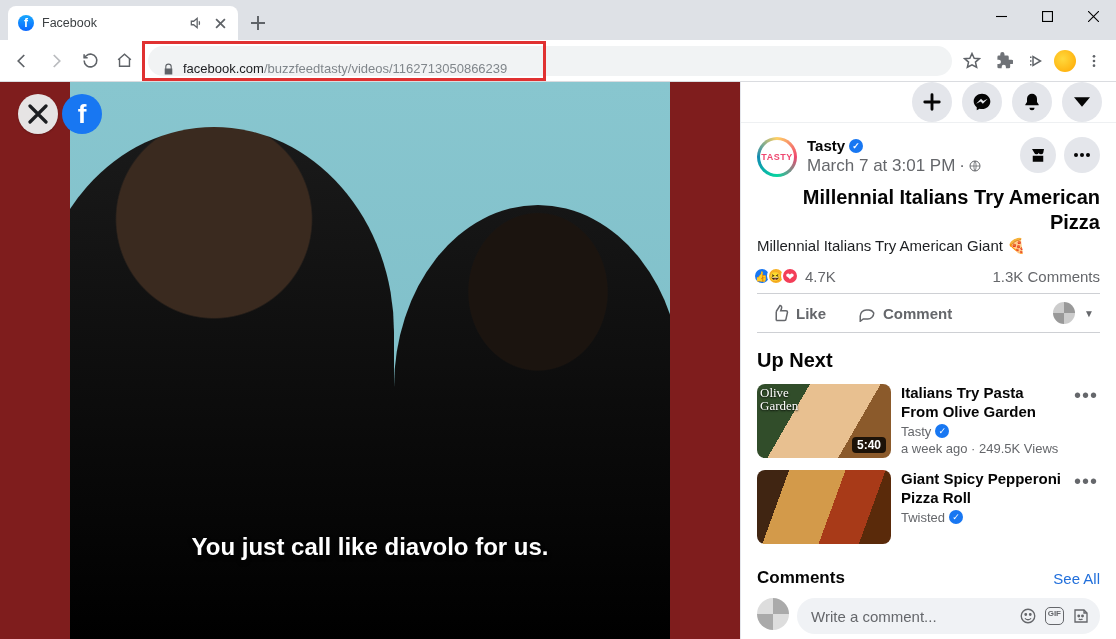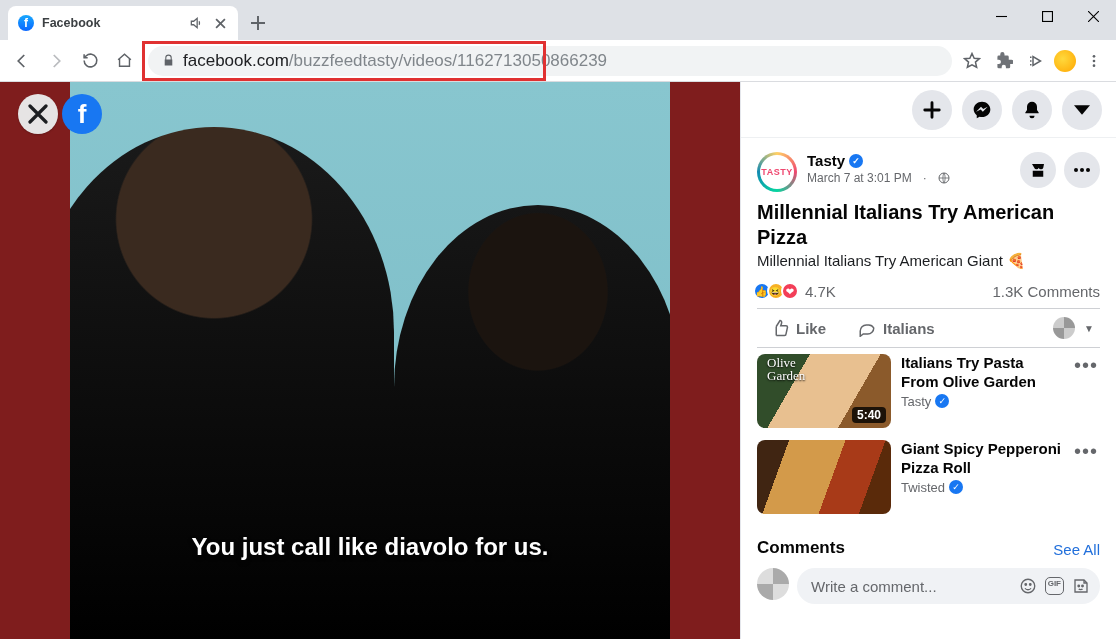--- a/index.html
+++ b/index.html
@@ -2,31 +2,31 @@
 <html><head>
 <meta charset="utf-8">
 <style>
 * { margin: 0; padding: 0; box-sizing: border-box; font-family: -apple-system, BlinkMacSystemFont, "Segoe UI", Helvetica, Arial, sans-serif; }
 html, body { width: 1116px; height: 639px; overflow: hidden; background: #fff; }
 
 
 .titlebar { height: 40px; background: #dee1e6; display: flex; align-items: flex-end; position: relative; }
 .tab { height: 34px; background: #fff; border-radius: 8px 8px 0 0; margin-left: 8px; display: flex; align-items: center; padding: 0 10px; gap: 8px; min-width: 230px; position: relative; }
 .tab .favicon { width: 16px; height: 16px; border-radius: 50%; background: linear-gradient(#19a8fe,#0866ff); display:flex;align-items:center;justify-content:center;color:#fff;font-weight:800;font-size:12px;}
-.tab .title { font-size: 12.5px; color: #3c4043; flex: 1; font-weight: bold; }
+.tab .title { font-size: 12.5px; color: #3c4043; flex: 1; }
 .tab .mute, .tab .close { width: 16px; height: 16px; display:flex;align-items:center;justify-content:center; color:#5f6368; }
 .newtab { width: 28px; height: 28px; display:flex;align-items:center;justify-content:center; margin-left:6px; margin-bottom:3px; color:#5f6368; border-radius:50%; }
 .win-controls { position:absolute; right:0; top:0; height:32px; display:flex; }
 .win-btn { width:46px; height:32px; display:flex; align-items:center; justify-content:center; color:#000; }
 
 .toolbar { height: 42px; background:#fff; border-bottom:1px solid #dadce0; display:flex; align-items:center; padding: 0 8px; gap:6px; }
 .nav-btn { width:28px; height:28px; display:flex; align-items:center; justify-content:center; border-radius:50%; color:#5f6368; }
 .nav-btn.disabled { color:#b0b3b8; }
 .omnibox-wrap { flex:1; position:relative; height:30px; display:flex; align-items:center; }
-.omnibox { height:30px; background:#f1f3f4; border-radius:15px; display:flex; align-items:center; padding:0 14px; gap:8px; font-size:17px; flex:1; margin-left:4px; }
+.omnibox { height:30px; background:#f1f3f4; border-radius:15px; display:flex; align-items:flex-end; padding:0 14px; gap:8px; font-size:13px; flex:1; margin-left:4px; }
 .omnibox .lock { color:#5f6368; }
 .url-host { color:#202124; }
 .url-path { color:#80868b; }
 .highlight-box { position:absolute; border:3px solid #e03131; pointer-events:none; left:-2px; top:-5px; height:40px; width:404px; }
 .ext-icons { display:flex; align-items:center; gap:4px; }
 .ext-icons .ext { width:28px; height:28px; display:flex; align-items:center; justify-content:center; color:#5f6368; border-radius:4px; }
 .ext.yellow { background: radial-gradient(circle at 40% 40%, #ffd93d, #ffa600); border-radius:50%; width:22px; height:22px; }
 
 
 .page { display:flex; height: calc(639px - 82px); }
@@ -44,24 +44,24 @@
 
 .side { flex:1; background:#fff; display:flex; flex-direction:column; border-left:1px solid #e4e6eb; }
 .side-top { height:56px; display:flex; align-items:center; justify-content:flex-end; padding:0 14px; gap:10px; border-bottom:1px solid #eef0f2; }
 .circ { width:40px; height:40px; border-radius:50%; background:#e4e6eb; display:flex; align-items:center; justify-content:center; color:#050505; }
 
 .post-head { display:flex; padding:14px 16px 6px; gap:10px; align-items:flex-start; }
 .avatar { width:40px; height:40px; border-radius:50%; background: conic-gradient(#ffd166,#ef476f,#06d6a0,#118ab2,#ffd166); display:flex; align-items:center; justify-content:center; }
 .avatar-inner { width:34px; height:34px; border-radius:50%; background:#fff; display:flex; align-items:center;justify-content:center; font-size:9px; font-weight:800; color:#ef476f; letter-spacing:0.5px;}
 .actor { display:flex; align-items:center; gap:4px; font-weight:600; font-size:15px; color:#050505; }
 .verified-badge { width:14px; height:14px; border-radius:50%; background:#1877f2; color:#fff; display:flex; align-items:center; justify-content:center; font-size:9px;}
-.meta { font-size:12px; color:#65676b; display:flex; align-items:center; gap:11px; margin-top:2px;}
+.meta { font-size:17px; color:#65676b; display:flex; align-items:center; gap:4px; margin-top:2px;}
 .post-actions-inline { margin-left:auto; display:flex; gap:8px; }
 
-h1.title { font-size:20px; font-weight:700; padding:2px 16px 2px; color:#050505; line-height:1.25; }
+h1.title { font-size:20px; font-weight:700; padding:2px 16px 2px; color:#050505; line-height:1.25;text-align:right; }
 .subtitle { font-size:15px; color:#1c1e21; padding:0 16px 8px; }
 
 .reactions-row { display:flex; align-items:center; padding:4px 16px 8px; font-size:15px; color:#65676b; }
 .reaction-icons { display:flex; margin-right:6px; }
 .ri { width:18px; height:18px; border-radius:50%; border:2px solid #fff; margin-left:-4px; display:flex; align-items:center; justify-content:center; font-size:10px; color:#fff;}
 .ri.like{background:#1877f2;} .ri.haha{background:#f7b125;} .ri.love{background:#f33e58;}
 .reactions-row .right { margin-left:auto; }
 
 .action-bar { display:flex; border-top:1px solid #ced0d4; border-bottom:1px solid #ced0d4; margin:0 16px; }
 .act { flex:0 0 auto; padding:8px 14px; display:flex; align-items:center; gap:7px; color:#65676b; font-weight:600; font-size:15px; }
@@ -69,26 +69,26 @@
 .spacer { flex:1; }
 .mini-avatar { width:22px; height:22px; border-radius:50%; background: repeating-conic-gradient(#999 0 25%, #ccc 0 50%); margin-left:6px; }
 .chev { font-size:10px; color:#65676b; margin-left:2px;}
 
 .upnext-h { font-weight:800; font-size:20px; padding:16px 16px 6px; color:#050505; }
 .upnext-item { display:flex; gap:10px; padding:6px 16px; align-items:flex-start; }
 .thumb { width:134px; height:74px; border-radius:8px; background:#888; position:relative; overflow:hidden; flex-shrink:0; }
 .thumb .dur { position:absolute; right:5px; bottom:5px; background:rgba(0,0,0,.8); color:#fff; font-size:12px; font-weight:700; padding:1px 5px; border-radius:4px; }
 .thumb1 { background: linear-gradient(120deg, #314d2a 0 30%, #e8c090 30% 70%, #8b5a2b 70%); }
 .thumb2 { background: linear-gradient(110deg, #402512 0 20%, #d39a4a 20% 55%, #a83a18 55% 80%, #5a2a0a 80%); }
-.olive-garden-label { position:absolute; left:10px; top:2px; color:#fff; font-family: cursive; font-size:13px; text-shadow:0 1px 2px #000; line-height:1; }
+.olive-garden-label { position:absolute; left:3px; top:2px; color:#fff; font-family: cursive; font-size:13px; text-shadow:0 1px 2px #000; line-height:1; }
 .up-title { font-weight:600; font-size:15px; color:#050505; line-height:1.25; }
 .up-meta { font-size:13px; color:#65676b; display:flex; align-items:center; gap:4px; margin-top:2px;}
 .up-opts { margin-left:auto; color:#65676b; font-size:20px; padding:0 2px; letter-spacing:1px;}
 
-.comments-head { display:flex; align-items:flex-end; padding:18px 16px 6px; }
+.comments-head { display:flex; align-items:center; padding:18px 16px 6px; }
 .comments-head h3 { font-size:17px; font-weight:700; color:#050505; }
 .see-all { margin-left:auto; color:#216fdb; font-size:15px; }
 
 .composer { display:flex; align-items:flex-start; gap:8px; padding:4px 16px 10px; }
 .comp-avatar { width:32px; height:32px; border-radius:50%; background: repeating-conic-gradient(#aaa 0 25%, #ddd 0 50%); filter: blur(0.4px); }
 .comp-input { flex:1; height:36px; background:#f0f2f5; border-radius:18px; display:flex; align-items:center; padding:0 10px 0 14px; color:#65676b; font-size:15px; }
 .comp-icons { margin-left:auto; display:flex; gap:8px; color:#65676b; }
 .gif-box { font-size:8px; font-weight:700; border:1.3px solid #65676b; border-radius:5px; padding:0 2px; line-height:12px;}
 
 svg { display:block; }
@@ -294,41 +294,43 @@
       <div class="act">
         <svg width="18" height="18" viewBox="0 0 24 24" fill="none" stroke="#65676b" stroke-width="2">
             <path d="M7 22V10M7 10l5-8c1 0 3 1 2 4l-1 3h7a2 2 0 0 1 2 2l-2 9a2 2 0 0 1-2 2H7"></path>
           </svg>
         <span>Like</span>
       </div>
       <div class="act">
         <svg width="18" height="18" viewBox="0 0 24 24" fill="none" stroke="#65676b" stroke-width="2">
             <path d="M21 12a8 8 0 0 1-8 8H7l-4 3v-6a8 8 0 0 1 0-1 8 8 0 0 1 8-8h2a8 8 0 0 1 8 4z"></path>
           </svg>
-        <span>Italians</span>
+        <span>Comment</span>
       </div>
       <div class="spacer"></div>
       <div class="act" style="padding-right:6px">
         <div class="mini-avatar"></div>
         <span class="chev">▼</span>
       </div>
     </div>
 
+    <div class="upnext-h">Up Next</div>
 
     <div class="upnext-item">
       <div class="thumb thumb1">
         <div class="olive-garden-label">Olive<br>Garden</div>
         <div class="dur">5:40</div>
       </div>
       <div style="flex:1">
         <div class="up-title">Italians Try Pasta From Olive Garden</div>
         <div class="up-meta">
           <span>Tasty</span>
           <span class="verified-badge">✓</span>
         </div>
+        <div class="up-meta">a week ago · 249.5K Views</div>
       </div>
       <div class="up-opts">•••</div>
     </div>
 
     <div class="upnext-item">
       <div class="thumb thumb2"></div>
       <div style="flex:1">
         <div class="up-title">Giant Spicy Pepperoni Pizza Roll</div>
         <div class="up-meta">
           <span>Twisted</span>

